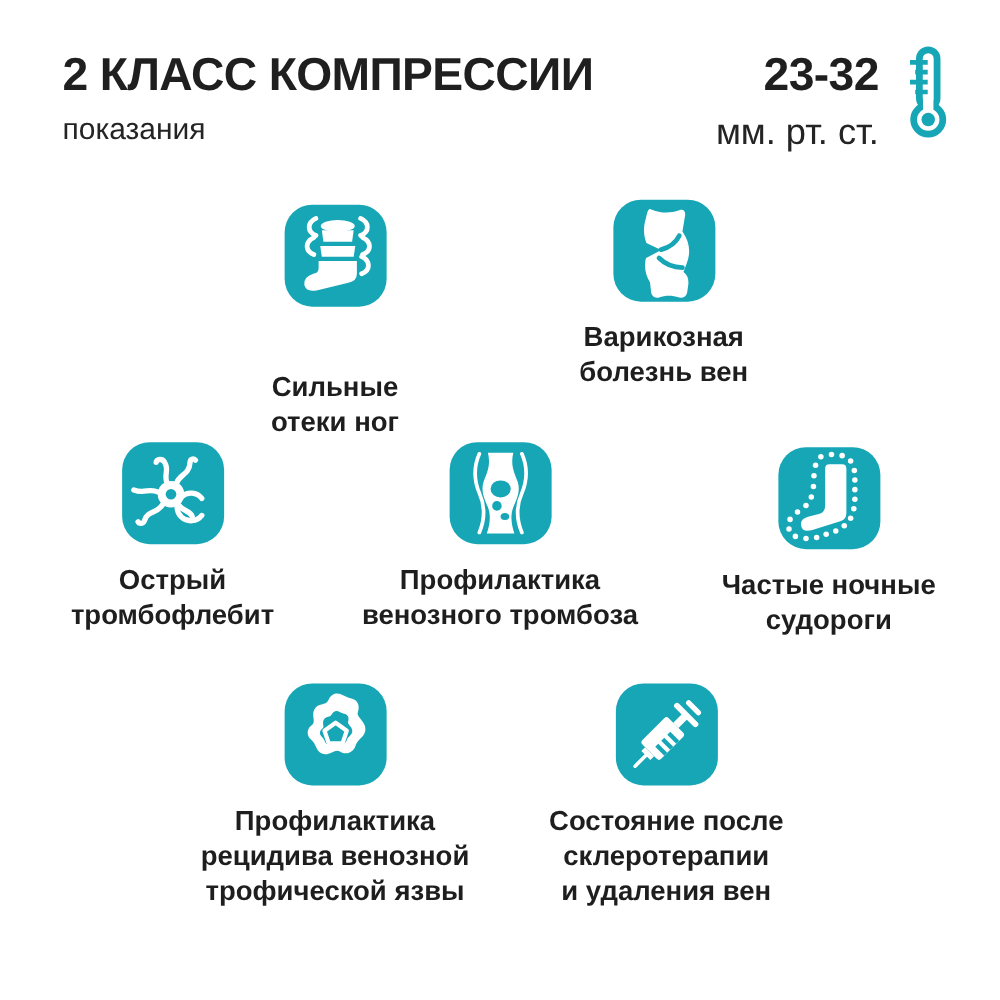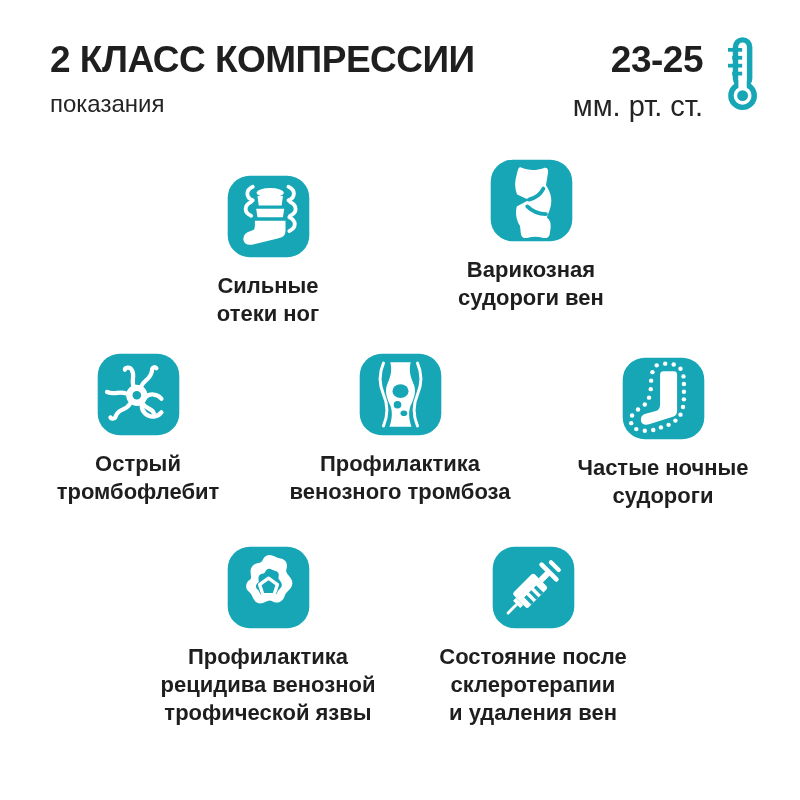--- a/index.html
+++ b/index.html
@@ -32,38 +32,38 @@
 </style>
 </head>
 <body style="background: rgb(255, 255, 255);">
 
 <div class="header-left">
   <div class="title">2 КЛАСС КОМПРЕССИИ</div>
   <div class="subtitle">показания</div>
 </div>
 
 <div class="header-right">
-  <div class="pressure-range">23-25</div>
+  <div class="pressure-range">23-32</div>
   <div class="pressure-unit">мм. рт. ст.</div>
 </div>
 
 <div class="thermo">
   <svg viewBox="0 0 60 92" width="50" height="80">
     <circle cx="29.5" cy="72" r="14" fill="#fff" stroke="var(--accent)" stroke-width="6.5"></circle>
     <rect x="21" y="5" width="17" height="55" rx="8.5" fill="#fff" stroke="var(--accent)" stroke-width="6.5"></rect>
     <rect x="24.5" y="52" width="10" height="12" fill="#fff"></rect>
     <line x1="12" y1="17" x2="29" y2="17" stroke="var(--accent)" stroke-width="4.5"></line>
     <line x1="17" y1="26.5" x2="29" y2="26.5" stroke="var(--accent)" stroke-width="4.5"></line>
     <line x1="12" y1="36" x2="29" y2="36" stroke="var(--accent)" stroke-width="4.5"></line>
     <line x1="17" y1="45.5" x2="29" y2="45.5" stroke="var(--accent)" stroke-width="4.5"></line>
     <circle cx="29.5" cy="72" r="6.5" fill="var(--accent)"></circle>
   </svg>
 </div>
 
-<div class="card" style="left:136px;top:174px;">
+<div class="card" style="left:136px;top:162px;gap:36px;">
   <div class="tile">
     <svg viewBox="0 0 100 100" width="85" height="85">
       <rect x="2" y="2" width="96" height="96" rx="26" fill="var(--accent)"></rect>
       <g fill="#fff">
         <ellipse cx="52" cy="22" rx="16" ry="5.5"></ellipse>
         <path d="M37 26 h30 l-1.5 11 h-27 z"></path>
         <path d="M35.5 41 h33 l-1.5 10 h-30 z"></path>
         <path d="M34 55 h36 v12 q0 7 -8 8.5 l-29 7 q-11 2.5 -12.5 -5 q-1 -7.5 8.5 -10.5 l3 -1 q2 -1 2 -5 z"></path>
       </g>
       <g fill="none" stroke="#fff" stroke-width="4.5" stroke-linecap="round">
@@ -88,21 +88,21 @@
       <path fill="#fff" d="M37 11 c10 4 18 4 27 1 c4 -1.5 6 1 5.5 5 l-2.5 15 c7 10 8 20 4 30 l-3 8 c4 3 5 7 4.5 12 l-1 7 c-0.5 4 -3.5 6 -7.5 5 c-7 -2 -13 -2 -19 0 c-4 1 -7 -1 -7.5 -5 l-1 -9 c-5 -8 -6 -17 -3 -26 l2 -6 c-5 -9 -6 -18 -3 -28 c1 -4 2 -10 4.5 -9 z"></path>
       <path fill="var(--accent)" d="M27 40 l20 9.5 -20 10.5 q-4 2 -3.5 -3 l1.8 -14.5 q0.4 -4.5 1.7 -2.5 z"></path>
       <g fill="none" stroke="var(--accent)" stroke-width="4.5" stroke-linecap="round">
         <path d="M47 49 q12 -3 17 -13"></path>
         <path d="M45 57 q9 9 22 9"></path>
       </g>
     </svg>
   </div>
   <div class="label">
     <div>Варикозная</div>
-    <div>судороги вен</div>
+    <div>болезнь вен</div>
   </div>
 </div>
 
 <div class="card" style="left:6px;top:352px;justify-content:flex-end;">
   <div class="tile">
     <svg viewBox="0 0 100 100" width="85" height="85">
       <rect x="2" y="2" width="96" height="96" rx="26" fill="var(--accent)"></rect>
       <g fill="none" stroke="#fff" stroke-width="5" stroke-linecap="round">
         <path d="M45 42 c-5 -9 2 -13 -3 -21 c-2 -4 -8 -3 -8 0"></path>
         <path d="M53 41 c3 -9 12 -8 13 -20 c0 -3 3 -4 5 -2"></path>

